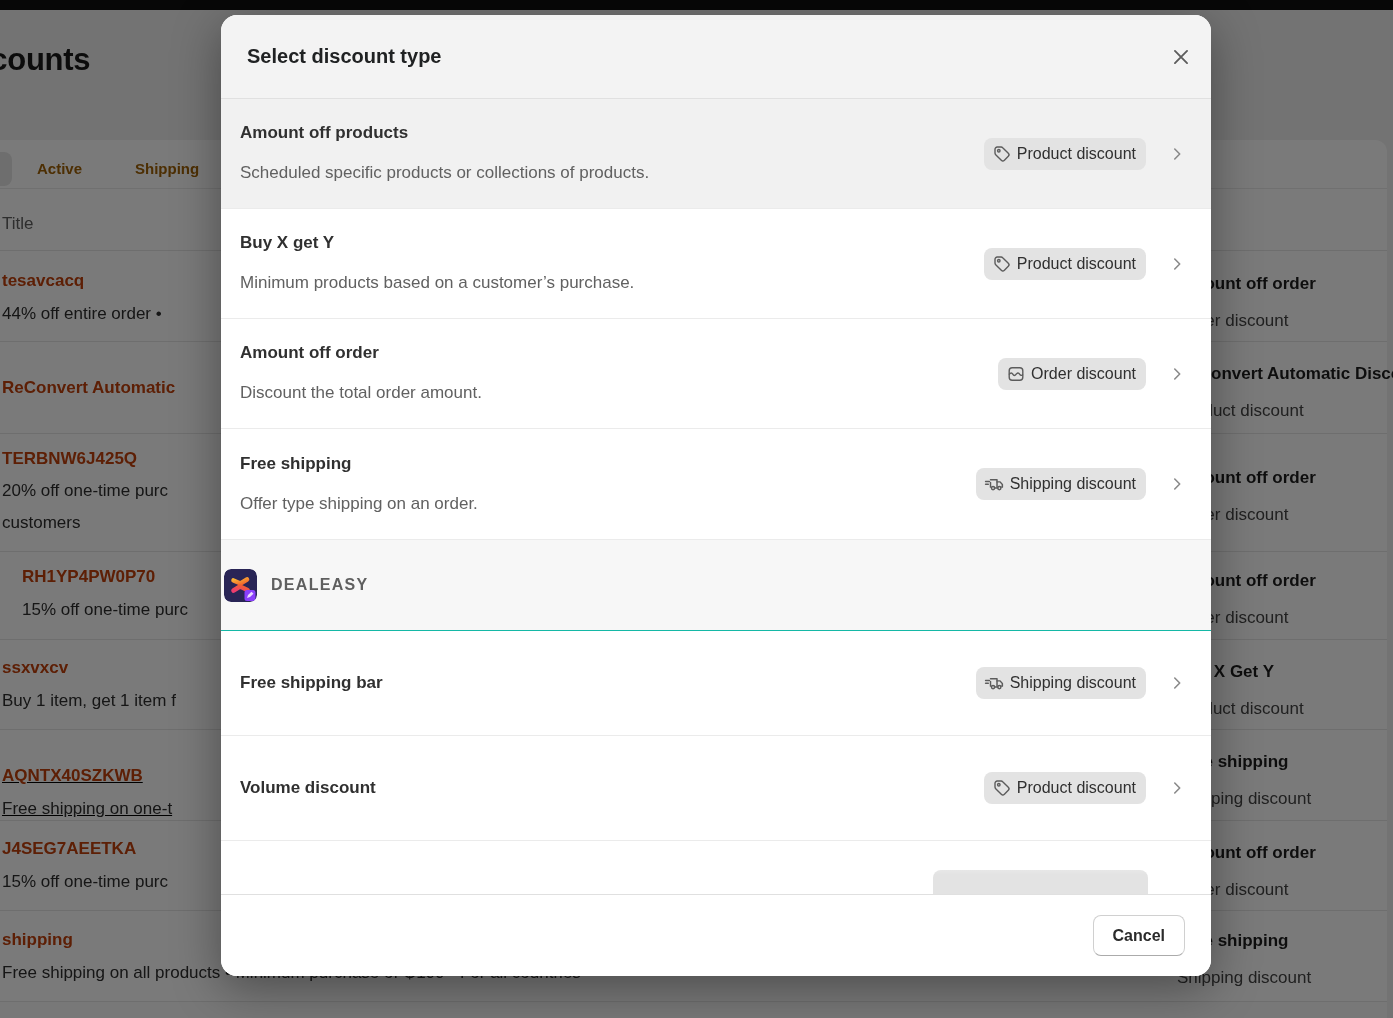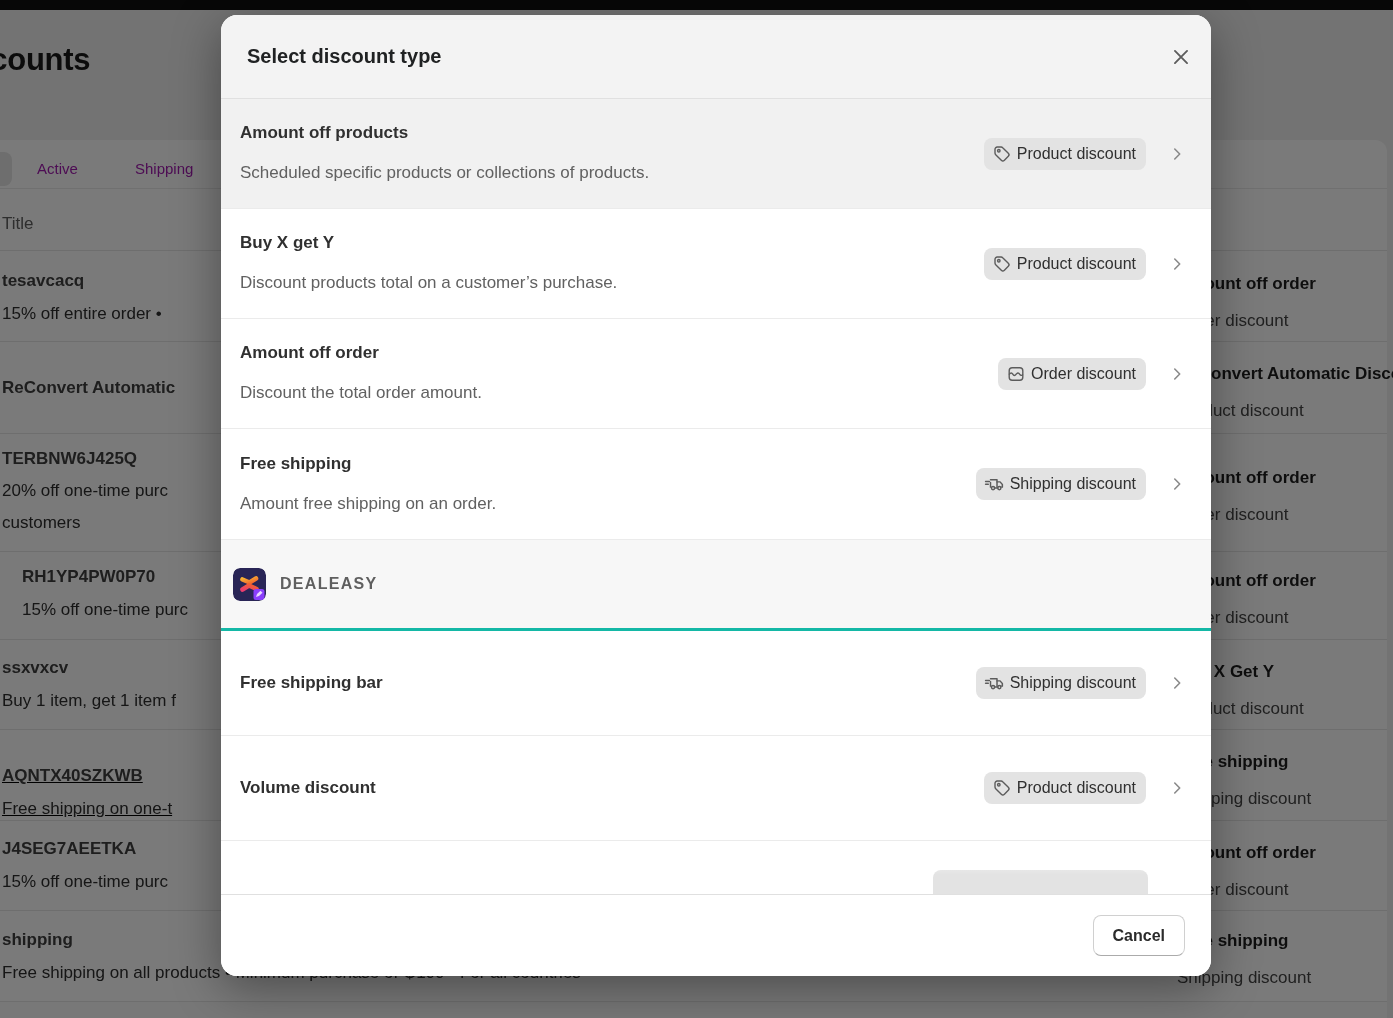--- a/index.html
+++ b/index.html
@@ -8,31 +8,31 @@
   .stage { position:relative; width:1393px; height:1018px; overflow:hidden; }
 
   
   .bg { position:absolute; inset:0; background:#f1f1f1; z-index:1; }
   .topbar { position:absolute; left:0; top:0; width:1393px; height:10px; background:#101010; }
   .title-clip { position:absolute; left:0; top:42px; width:218px; height:48px; overflow:hidden; }
   .page-title { position:absolute; left:-57px; top:0; font-size:31px; font-weight:700; color:#1a1a1a; letter-spacing:-0.3px; white-space:nowrap; }
   .card { position:absolute; left:-16px; top:140px; width:1403px; height:878px; background:#ffffff; border-radius:12px 12px 0 0; }
   .tabbar { position:absolute; left:0; top:140px; width:1387px; height:49px; border-bottom:1px solid #ebebeb; }
   .tab-pill { position:absolute; left:-18px; top:12px; width:30px; height:34px; background:#e6e6e6; border-radius:8px; }
-  .tab { position:absolute; top:12px; height:34px; line-height:34px; font-size:15px; font-weight:400; color:#a21caf; white-space:nowrap; }
+  .tab { position:absolute; top:12px; height:34px; line-height:34px; font-size:15px; font-weight:700; color:#a16207; white-space:nowrap; }
   .tab.t-active { left:37px; }
   .tab.t-scheduled { left:135px; }
   .thead-label { position:absolute; left:2px; top:214px; font-size:17px; color:#616161; }
   .bg-divider { position:absolute; left:0; width:1387px; height:1px; background:#e7e7e7; }
   .d0 { top:250px; } .d1 { top:341px; } .d2 { top:433px; } .d3 { top:551px; }
   .d4 { top:639px; } .d5 { top:729px; } .d6 { top:820px; } .d7 { top:910px; } .d8 { top:1001px; }
   .bottom-band { position:absolute; left:0; top:1002px; width:1387px; height:16px; background:#fbfbfb; }
 
   .lrow { position:absolute; left:2px; white-space:nowrap; }
-  .lrow .t { font-size:17px; font-weight:700; color:#404040; line-height:26px; }
+  .lrow .t { font-size:17px; font-weight:700; color:#c2410c; line-height:26px; }
   .lrow .s { font-size:17px; color:#2e2e2e; line-height:26px; margin-top:7px; }
   .lr1 { top:268px; } .lr2 { top:375px; } .lr3 { top:446px; } .lr4 { top:564px;margin-left:20px; }
   .lr5 { top:655px; } .lr6 { top:763px;text-decoration:underline; } .lr7 { top:836px; } .lr8 { top:927px; }
   .lr3 .s { margin-top:6px; }
 
   .rrow { position:absolute; left:1177px; white-space:nowrap; }
   .rrow .t { font-size:17px; font-weight:600; color:#1f1f1f; line-height:24px; }
   .rrow .s { font-size:17px; color:#454545; line-height:24px; margin-top:13px; }
   .rr1 { top:272px; } .rr2 { top:362px; } .rr3 { top:466px; } .rr4 { top:569px; }
   .rr5 { top:660px; } .rr6 { top:750px; } .rr7 { top:841px; } .rr8 { top:929px; }
@@ -51,22 +51,22 @@
     padding:0 25px 0 19px; cursor:pointer; background:#fff; }
   .opt.h110 { height:110px; } .opt.h111 { height:111px; } .opt.h105 { height:105px; }
   .opt.highlight { background:#f1f1f1; }
   .opt-text { flex:1; display:flex; flex-direction:column; justify-content:flex-end; gap:17px; }
   .opt-title { font-size:17px; font-weight:600; color:#303030; line-height:22px; }
   .opt-desc { font-size:17px; color:#616161; line-height:24px; }
   .opt-right { display:flex; align-items:center; gap:22px; }
   .badge { display:inline-flex; align-items:center; gap:5px; height:32px; padding:0 10px 0 8px;
     background:#e3e3e3; border-radius:8px; font-size:16px; color:#303030; white-space:nowrap; }
   .badge svg { flex:0 0 auto; }
-  .section-row { height:91px; background:#f7f7f7; border-bottom:3px solid #14b8a6;
-    display:flex; align-items:center; gap:14px; padding:0 12px; }
+  .section-row { height:91px; background:#f7f7f7; border-bottom:1px solid #14b8a6;
+    display:flex; align-items:center; gap:14px; padding:0 3px; }
   .app-icon { width:33px; height:33px; border-radius:7px; position:relative; flex:0 0 auto; }
   .section-label { font-size:16px; font-weight:700; color:#5f5f5f; letter-spacing:1.3px; }
   .partial-row { position:relative; height:53px; background:#fff; overflow:hidden; }
   .clipped-badge { position:absolute; right:63px; top:29px; width:215px; height:32px;
     background:#e3e3e3; border-radius:8px; }
   .partial-fade { position:absolute; left:0; top:0; width:100%; height:34px;
     background:linear-gradient(#ffffff, rgba(255,255,255,0)); pointer-events:none; }
   .m-footer { height:82px; border-top:1px solid #e0e0e0; background:#fff;
     display:flex; align-items:center; justify-content:flex-end; padding:0 26px; }
   .cancel-btn { height:41px; padding:0 19px; background:#ffffff; border:1px solid #d0d0d0;
@@ -98,21 +98,21 @@
     <div class="bg-divider d3"></div>
     <div class="bg-divider d4"></div>
     <div class="bg-divider d5"></div>
     <div class="bg-divider d6"></div>
     <div class="bg-divider d7"></div>
     <div class="bg-divider d8"></div>
     <div class="bottom-band"></div>
 
     <div class="lrow lr1">
       <div class="t">tesavcacq</div>
-      <div class="s">15% off entire order •</div>
+      <div class="s">44% off entire order •</div>
     </div>
     <div class="lrow lr2">
       <div class="t">ReConvert Automatic</div>
     </div>
     <div class="lrow lr3">
       <div class="t">TERBNW6J425Q</div>
       <div class="s">20% off one-time purc</div>
       <div class="s">customers</div>
     </div>
     <div class="lrow lr4">
@@ -199,21 +199,21 @@
           </span>
           <svg width="18" height="18" viewBox="0 0 20 20" fill="none" stroke="#8a8a8a" stroke-width="1.8" stroke-linecap="round" stroke-linejoin="round">
               <polyline points="7.5,4.5 13,10 7.5,15.5"></polyline>
             </svg>
         </div>
       </div>
 
       <div class="opt h110">
         <div class="opt-text">
           <div class="opt-title">Buy X get Y</div>
-          <div class="opt-desc">Discount products total on a customer’s purchase.</div>
+          <div class="opt-desc">Minimum products based on a customer’s purchase.</div>
         </div>
         <div class="opt-right">
           <span class="badge">
             <svg width="20" height="20" viewBox="0 0 20 20" fill="none" stroke="#5c5c5c" stroke-width="1.4">
                 <path d="M3 5.2 A2.2 2.2 0 0 1 5.2 3 h3.9 c.6 0 1.2.24 1.6.66 l5.6 5.6 a2.2 2.2 0 0 1 0 3.1 l-3.9 3.9 a2.2 2.2 0 0 1 -3.1 0 l-5.6-5.6 A2.2 2.2 0 0 1 3 9.1 z"></path>
                 <circle cx="6.8" cy="6.8" r="1.25"></circle>
               </svg>
             <span>Product discount</span>
           </span>
           <svg width="18" height="18" viewBox="0 0 20 20" fill="none" stroke="#8a8a8a" stroke-width="1.8" stroke-linecap="round" stroke-linejoin="round">
@@ -237,21 +237,21 @@
           </span>
           <svg width="18" height="18" viewBox="0 0 20 20" fill="none" stroke="#8a8a8a" stroke-width="1.8" stroke-linecap="round" stroke-linejoin="round">
               <polyline points="7.5,4.5 13,10 7.5,15.5"></polyline>
             </svg>
         </div>
       </div>
 
       <div class="opt h111">
         <div class="opt-text">
           <div class="opt-title">Free shipping</div>
-          <div class="opt-desc">Amount free shipping on an order.</div>
+          <div class="opt-desc">Offer type shipping on an order.</div>
         </div>
         <div class="opt-right">
           <span class="badge">
             <svg width="21" height="21" viewBox="0 0 20 20" fill="none" stroke="#5c5c5c" stroke-width="1.4" stroke-linecap="round" stroke-linejoin="round">
                 <path d="M1.5 7.2 h3.6 M1.5 9.8 h2.6"></path>
                 <path d="M6.2 5.5 h6.2 v7 M6.2 12.5 v-4.5"></path>
                 <path d="M12.4 7.5 h2.9 l2.2 2.4 v2.6 h-1.4"></path>
                 <circle cx="8.6" cy="13.4" r="1.5"></circle>
                 <circle cx="14.6" cy="13.4" r="1.5"></circle>
                 <path d="M10.1 13.4 h3"></path>

